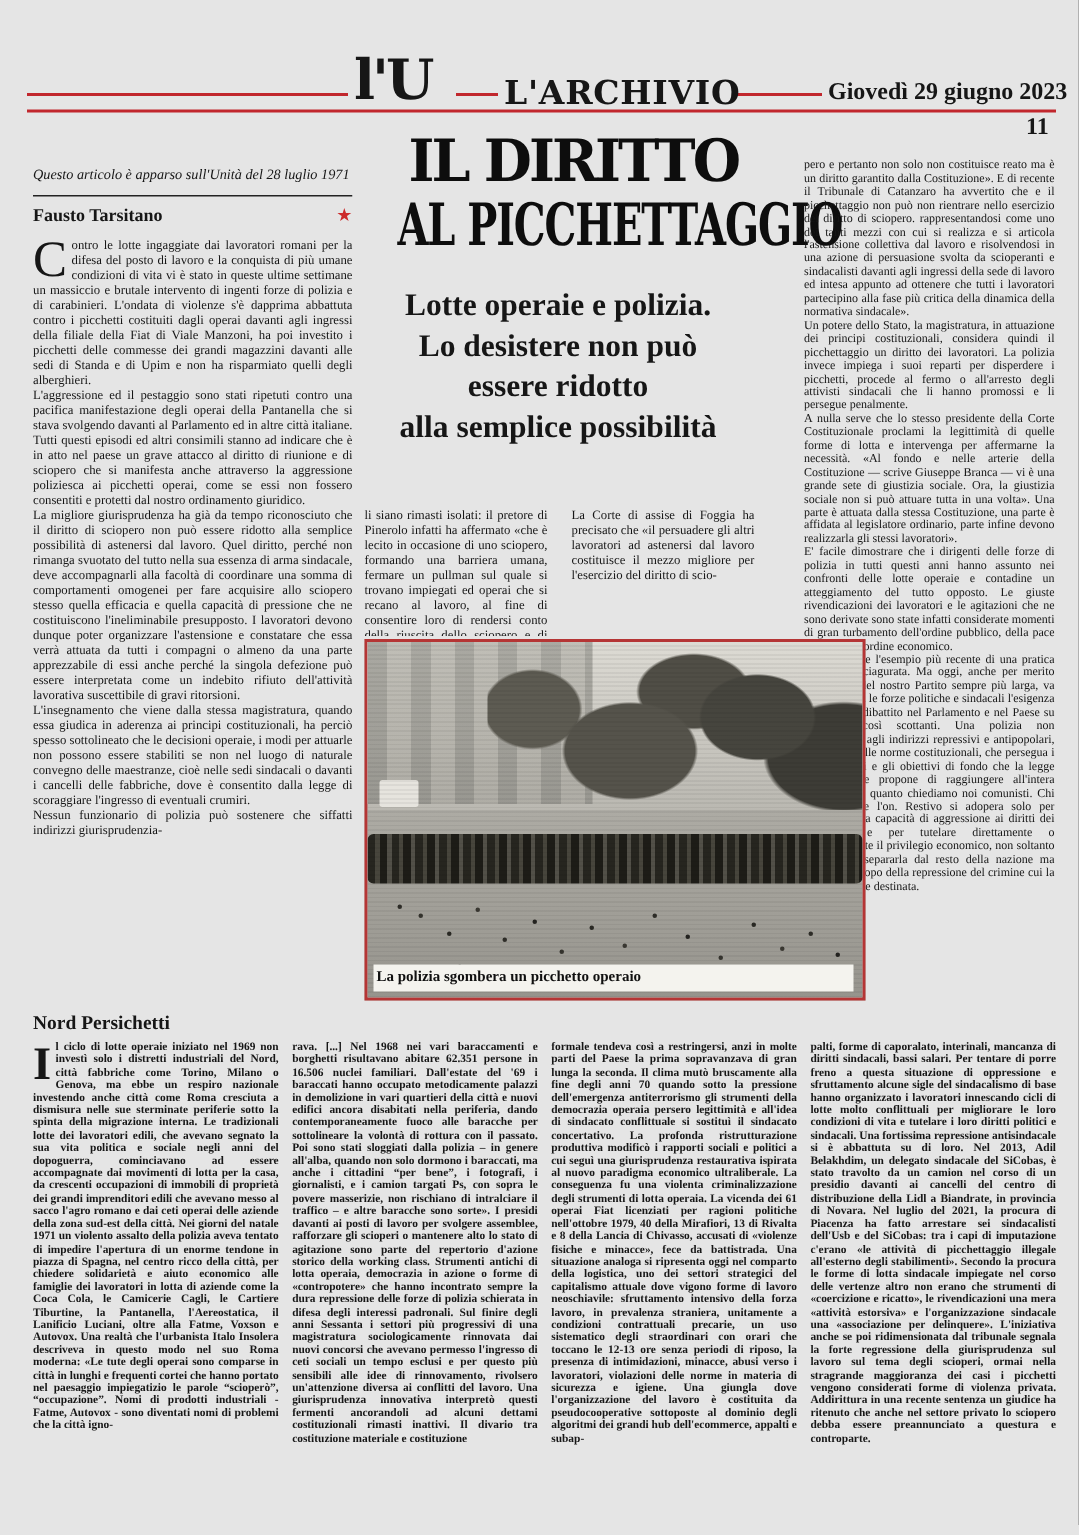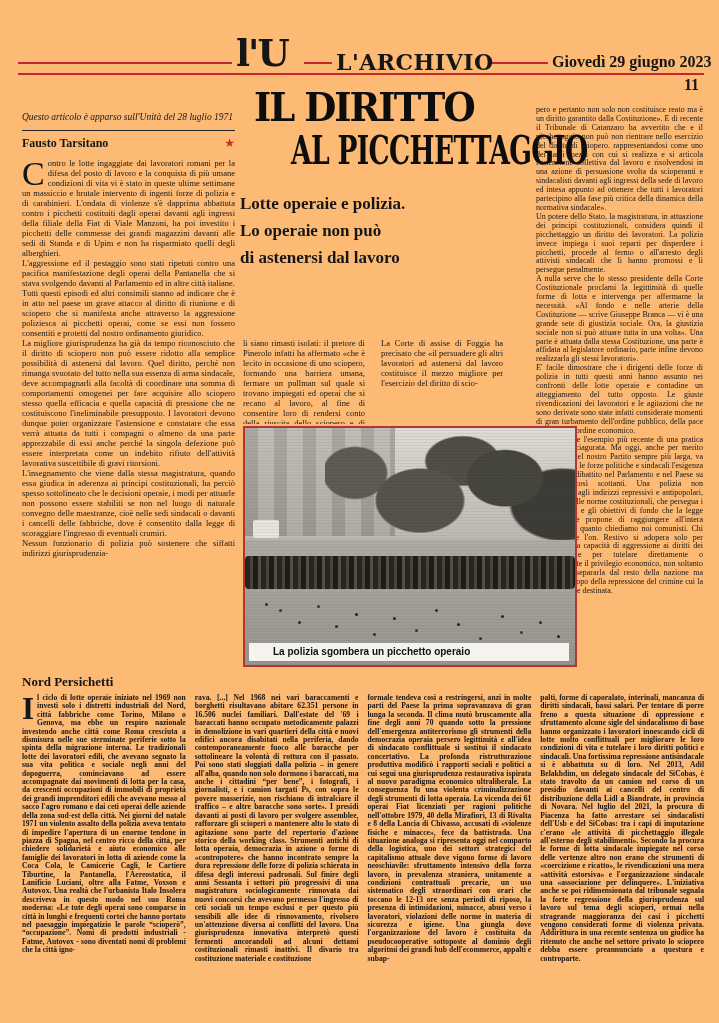--- a/index.html
+++ b/index.html
@@ -1,43 +1,43 @@
 <!DOCTYPE html>
 <html lang="it"><head>
 <meta charset="utf-8">
 <style>
   html,body{margin:0;padding:0;background:#888;}
-  .page{position:relative;width:719px;height:1023px;margin:0 auto;background:#fdba74;color:#161616;
+  .page{position:relative;width:719px;height:1023px;margin:0 auto;background:#e5e5e5;color:#161616;
         font-family:"Liberation Serif",serif;overflow:hidden;}
   .rule-red{position:absolute;height:2px;background:#c1272d;}
   
   .logo{position:absolute;left:236px;top:36px;font-family:"DejaVu Serif",serif;font-weight:bold;
         font-size:37px;line-height:34px;letter-spacing:-2px;}
   .section-title{position:absolute;left:336px;top:49px;font-family:"DejaVu Serif",serif;
         font-weight:bold;font-size:22px;letter-spacing:.5px;}
   .issue-date{position:absolute;left:552px;top:53px;font-weight:bold;font-size:16px;}
   .page-number{position:absolute;left:684px;top:48px;font-weight:bold;font-size:16px;margin-top:28px;}
   
   .col-left{position:absolute;left:22px;top:86px;width:213px;height:580px;overflow:hidden;margin-top:26px;}
   .source-note{font-style:italic;font-size:9.5px;line-height:11.5px;}
   .intro-rule{border:0;border-top:1.5px solid #222;margin:6px 0 5px 0;}
   .author-row{display:flex;justify-content:space-between;align-items:flex-end;margin:2px 0 7px 0;}
   .author-name{font-weight:bold;font-size:12px;}
   .star{color:#cc2a2a;font-size:12px;}
   .body-txt p{margin:0;font-size:8.5px;line-height:10px;text-align:justify;hyphens:auto;}
   .dropcap{float:left;font-size:34px;line-height:28px;font-weight:normal;padding:2px 3px 0 0;}
   .dropcap.bold{font-weight:bold;font-size:31px;line-height:26px;}
   
-  .headline{position:absolute;left:254px;top:86px;width:264px;text-align:left;
+  .headline{position:absolute;left:228px;top:86px;width:264px;text-align:right;
         font-family:"DejaVu Serif",serif;font-weight:bold;color:#0d0d0d;}
   .hl1{font-size:37px;line-height:43px;letter-spacing:-2px;transform:scaleY(1.05);}
   .hl2{font-size:37px;line-height:43px;letter-spacing:-1px;transform:scaleX(.72) scaleY(1.05);
         transform-origin:center;white-space:nowrap;}
-  .subtitle{position:absolute;left:240px;top:190px;width:264px;text-align:left;
-        font-weight:bold;font-size:17px;line-height:27px;}
+  .subtitle{position:absolute;left:240px;top:190px;width:264px;text-align:center;
+        font-weight:bold;font-size:21px;line-height:27px;}
   
   .midcols{position:absolute;left:243px;top:338px;width:260px;height:86px;display:flex;gap:16px;overflow:hidden;}
   .midcols .mcol{flex:1;font-size:8.5px;line-height:10px;text-align:justify;hyphens:auto;}
   .midcols p{margin:0;}
   
   .col-right{position:absolute;left:536px;top:86px;width:167px;height:580px;overflow:hidden;margin-top:20px;}
   .col-right p{margin:0;font-size:8px;line-height:8.9px;text-align:justify;hyphens:auto;}
   
   .photo{position:absolute;left:243px;top:426px;width:330px;height:237px;border:2px solid #b53535;
         background:#b9b7b1;overflow:hidden;}
@@ -58,22 +58,22 @@
   .ph-van{position:absolute;left:8px;top:92px;width:26px;height:18px;background:#e6e4de;border-radius:2px;}
   .ph-crowd{position:absolute;left:0;top:128px;right:0;height:33px;border-radius:4px;
         background:repeating-linear-gradient(90deg,#26251f 0 5px,#47453c 5px 8px,#1d1c17 8px 13px,#525048 13px 16px);}
   .ph-debris{position:absolute;left:20px;top:175px;width:3px;height:3px;border-radius:50%;background:#2e2d28;
         box-shadow:14px 6px #35342e,33px 18px #2a2924,52px 2px #3a3832,70px 22px #2e2d28,90px 10px #242320,
         108px 30px #35342e,128px 14px #2a2924,150px 26px #3a3832,170px 6px #2e2d28,192px 20px #242320,
         214px 34px #35342e,236px 12px #2a2924,255px 28px #3a3832,274px 18px #2e2d28,292px 32px #242320,
         40px 40px #2a2924,120px 44px #35342e,200px 46px #2a2924,260px 42px #35342e,80px 48px #2e2d28;}
   .ph-grain{position:absolute;inset:0;background:repeating-linear-gradient(0deg,rgba(0,0,0,.05) 0 1px,transparent 1px 3px);}
   .ph-caption{position:absolute;left:4px;right:6px;bottom:4px;background:#f4f3ee;color:#101010;
-        font-family:Liberation Sans, sans-serif;font-weight:bold;font-size:10px;line-height:12px;
-        padding:3px 24px;}
+        font-family:Liberation Serif, serif;font-weight:bold;font-size:10px;line-height:12px;
+        padding:3px 2px;}
   
   .bottom-author{position:absolute;left:22px;top:674px;font-weight:bold;font-size:13px;}
   .bcols{position:absolute;left:22px;top:694px;width:682px;height:318px;display:flex;gap:9px;overflow:hidden;}
   .bcol{flex:1;font-weight:bold;font-size:7.6px;line-height:8.4px;text-align:justify;hyphens:auto;}
 </style>
 </head>
 <body>
 
 <div class="page">
 
@@ -102,22 +102,23 @@
       <p>Nessun funzionario di polizia può sostenere che siffatti indirizzi giurisprudenzia-</p>
     </div>
   </div>
 
   <div class="headline">
     <div class="hl1">IL DIRITTO</div>
     <div class="hl2">AL PICCHETTAGGIO</div>
   </div>
   <div class="subtitle">
     <div>Lotte operaie e polizia.</div>
-    <div>Lo operaie non può</div>
-    <div>di astenersi dal lavoro</div>
+    <div>Lo desistere non può</div>
+    <div>essere ridotto</div>
+    <div>alla semplice possibilità</div>
   </div>
 
   <div class="midcols">
     <div class="mcol">
       <p>li siano rimasti isolati: il pretore di Pinerolo infatti ha affermato «che è lecito in occasione di uno sciopero, formando una barriera umana, fermare un pullman sul quale si trovano impiegati ed operai che si recano al lavoro, al fine di consentire loro di rendersi conto della riuscita dello sciopero e di decidere insieme agli altri la-</p>
     </div>
     <div class="mcol">
       <p>La Corte di assise di Foggia ha precisato che «il persuadere gli altri lavoratori ad astenersi dal lavoro costituisce il mezzo migliore per l'esercizio del diritto di scio-</p>
     </div>
   </div>

